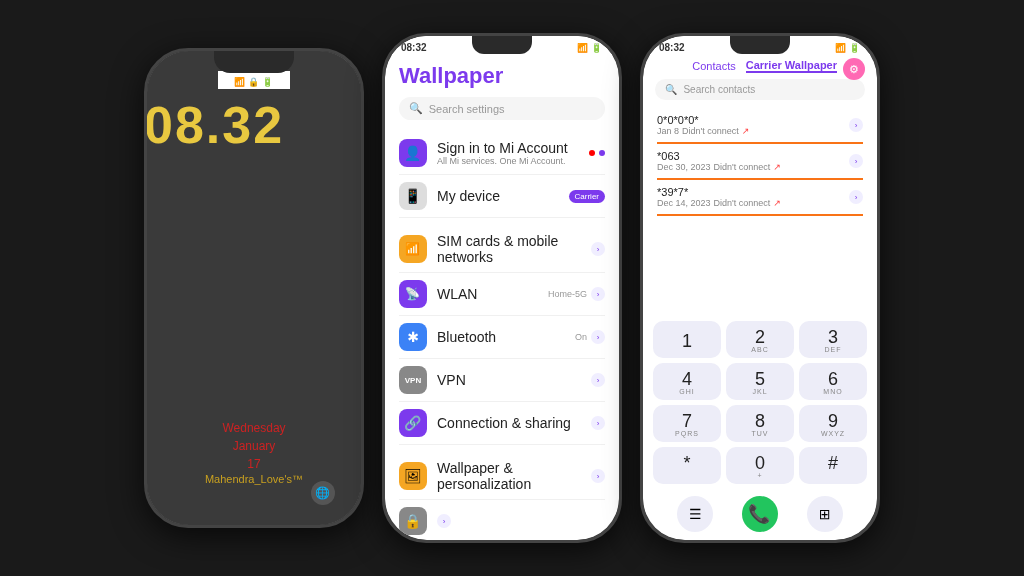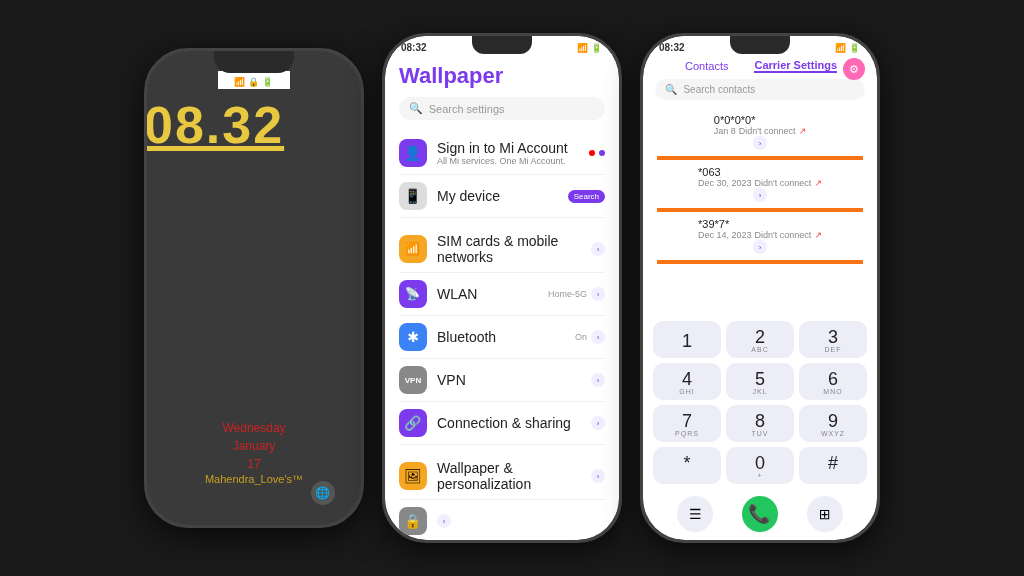--- a/index.html
+++ b/index.html
@@ -215,21 +215,21 @@
       width: 100%;
       height: 100%;
       background: #fff;
       border-radius: 42px;
       overflow: hidden;
       display: flex;
       flex-direction: column;
     }
     .dialer-tabs {
       display: flex;
-      gap: 26px;
+      gap: 10px;
       justify-content: flex-end;
       padding: 4px 0 6px;
       align-items: center;
     }
     .dialer-tab {
       font-size: 11px;
       color: #7c3aed;
       cursor: pointer;
     }
     .dialer-tab.active {
@@ -249,22 +249,21 @@
       font-size: 10px;
       color: #999;
     }
     .recent-calls {
       flex: 1;
       overflow: hidden;
       padding: 0 14px;
     }
     .call-item {
       padding: 6px 0;
-      border-bottom: 4px solid #f97316;
-      flex-direction: column;
+      border-bottom: 2px solid #f97316;
     }
     .call-number {
       font-size: 11px;
       color: #222;
       font-weight: 500;
     }
     .call-info {
       font-size: 9px;
       color: #888;
       display: flex;
@@ -342,21 +341,21 @@
   <div class="notch"></div>
   <div class="screen">
     <div class="status-bar-light">
       <div></div>
       <div class="icons">
         <span>📶</span>
         <span>🔒</span>
         <span>🔋</span>
       </div>
     </div>
-    <div class="phone-1 time" style="font-size:52px;font-weight:bold;color:#e8c840;letter-spacing:2px;line-height:1;margin-top:10px;text-decoration:underline;">08.32</div>
+    <div class="phone-1 time" style="font-size:52px;font-weight:bold;color:#e8c840;letter-spacing:2px;line-height:1;margin-top:10px;">08.32</div>
     <div class="date" style="font-size:12px;color:#cc2222;text-align:center;margin-top:8px;line-height:1.5;">Wednesday<br>January<br>17</div>
     <div style="margin-top: auto; width: 100%; display: flex; justify-content: center; align-items: center; position: relative; padding-bottom: 20px;">
       <div style="font-size:11px;color:#c8a020;">Mahendra_Love's™</div>
       <div style="position:absolute;right:10px;bottom:0;width:24px;height:24px;border-radius:50%;background:#555;display:flex;align-items:center;justify-content:center;font-size:12px;color:#aaa;">🌐</div>
     </div>
   </div>
 </div>
 
 <div class="phone phone-2">
   <div class="notch-small"></div>
@@ -386,21 +385,21 @@
           <div class="dot-blue"></div>
         </div>
       </div>
 
       <div class="settings-item">
         <div class="settings-item-icon" style="background:#ddd;font-size:14px;">📱</div>
         <div class="settings-item-text">
           <div class="settings-item-title">My device</div>
         </div>
         <div class="settings-item-right">
-          <div class="badge-update">Search</div>
+          <div class="badge-update">Carrier</div>
         </div>
       </div>
 
       <div class="section-gap"></div>
 
       <div class="settings-item">
         <div class="settings-item-icon" style="background:#f5a623;font-size:12px;">📶</div>
         <div class="settings-item-text">
           <div class="settings-item-title">SIM cards &amp; mobile networks</div>
         </div>
@@ -473,21 +472,21 @@
         <span style="font-size:9px;">🔋</span>
       </div>
     </div>
 
     <div style="position:absolute;top:22px;right:12px;z-index:5;">
       <div class="gear-icon-circle">⚙</div>
     </div>
 
     <div class="dialer-tabs" style="padding-right: 40px;">
       <div class="dialer-tab">Contacts</div>
-      <div class="dialer-tab active">Carrier Settings</div>
+      <div class="dialer-tab active">Carrier Wallpaper</div>
     </div>
 
     <div style="padding: 0 12px;">
       <div class="dialer-search">
         <span>🔍</span>
         <span>Search contacts</span>
       </div>
     </div>
 
     <div class="recent-calls">

